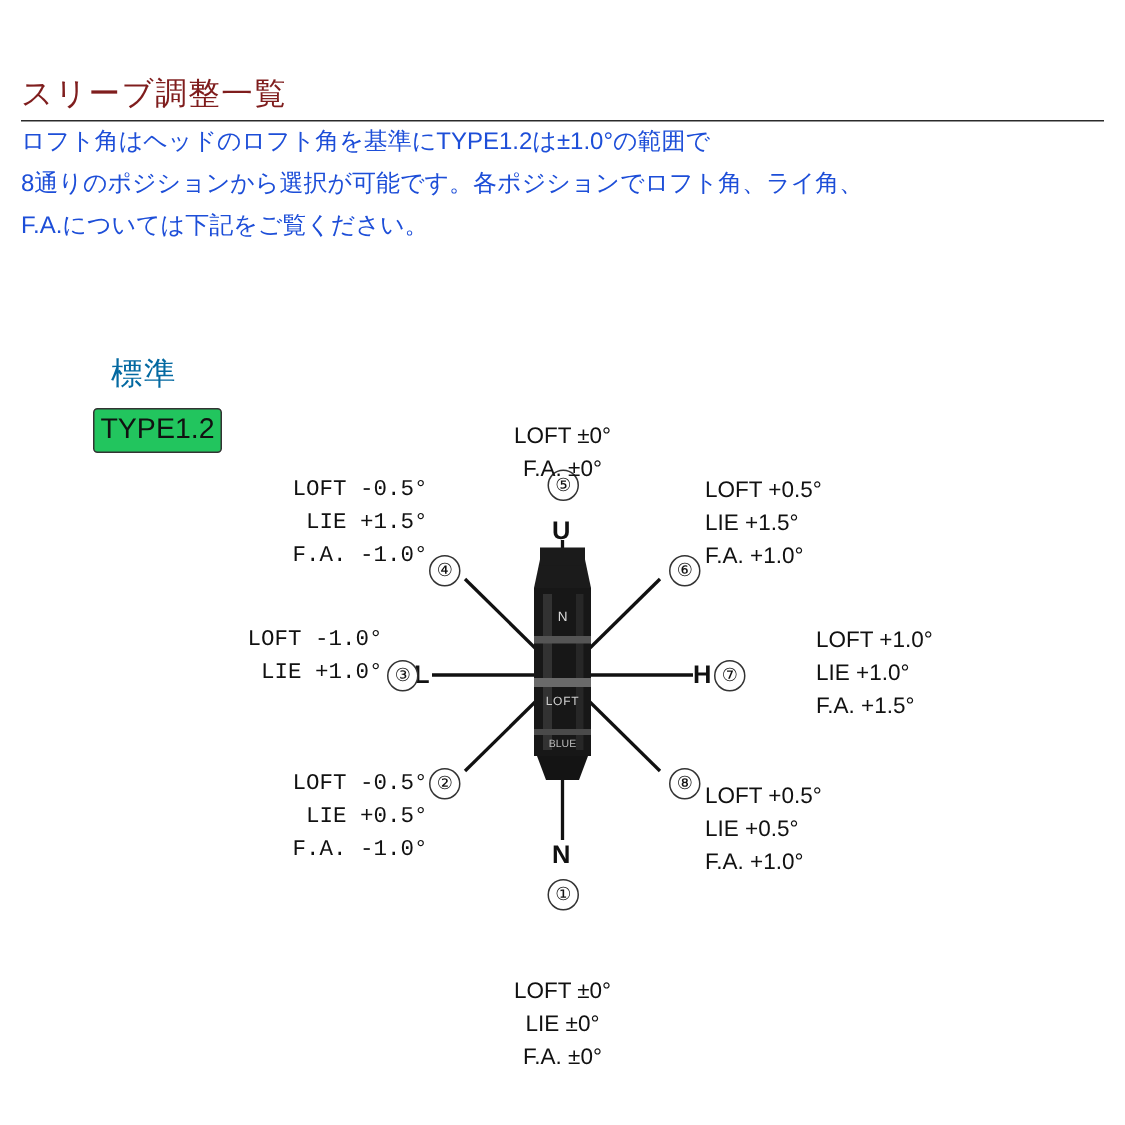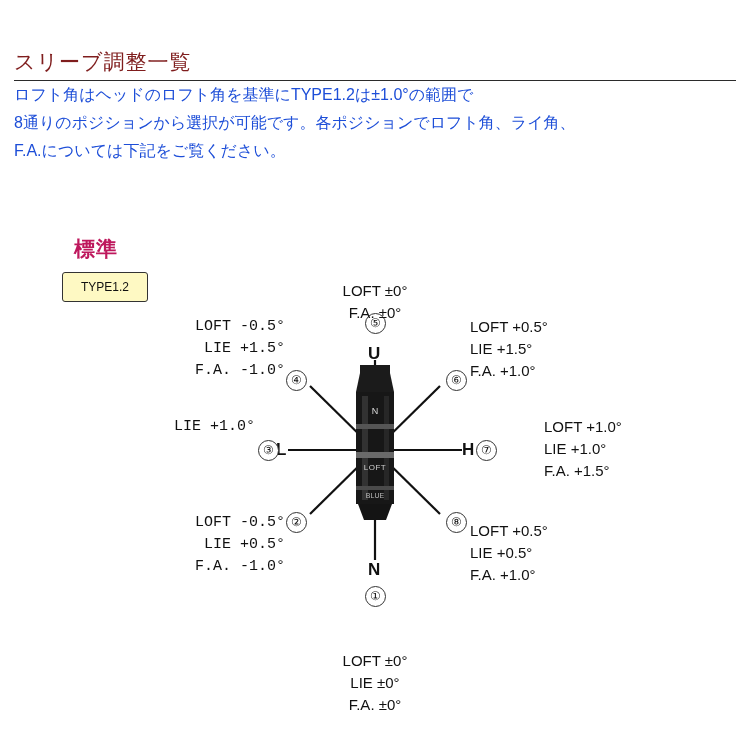--- a/index.html
+++ b/index.html
@@ -47,37 +47,37 @@
     color: #1d4ed8;
   }
   .intro div { white-space: nowrap; }
 
   
   .std-label {
     position: absolute;
     left: 74px;
     top: 235px;
     font-size: 21px;
-    font-weight: bold;
-    color: #be185d;
+    font-weight: normal;
+    color: #0369a1;
     letter-spacing: 1px;
   }
   .std-box {
     position: absolute;
     left: 62px;
     top: 272px;
     width: 84px;
     height: 28px;
     border: 1px solid #333;
     border-radius: 3px;
-    font-size: 12px;
+    font-size: 19px;
     line-height: 28px;
     text-align: center;
     color: #111;
-    background: #fef9c3;
+    background: #22c55e;
   }
 
   
   .diagram {
     position: absolute;
     left: 0;
     top: 0;
     width: 750px;
     height: 750px;
     pointer-events: none;
@@ -199,20 +199,21 @@
     <div>F.A. -1.0°</div>
   </div>
 
   <div class="block left" style="left:470px; top:316px; width:180px;">
     <div>LOFT +0.5°</div>
     <div>LIE +1.5°</div>
     <div>F.A. +1.0°</div>
   </div>
 
   <div class="block right" style="left:90px; top:416px; width:165px;">
+    <div>LOFT -1.0°</div>
     <div>LIE +1.0°</div>
   </div>
 
   <div class="block left" style="left:500px; top:416px; width:180px;margin-left:44px;">
     <div>LOFT +1.0°</div>
     <div>LIE +1.0°</div>
     <div>F.A. +1.5°</div>
   </div>
 
   <div class="block right" style="left:120px; top:512px; width:165px;">

